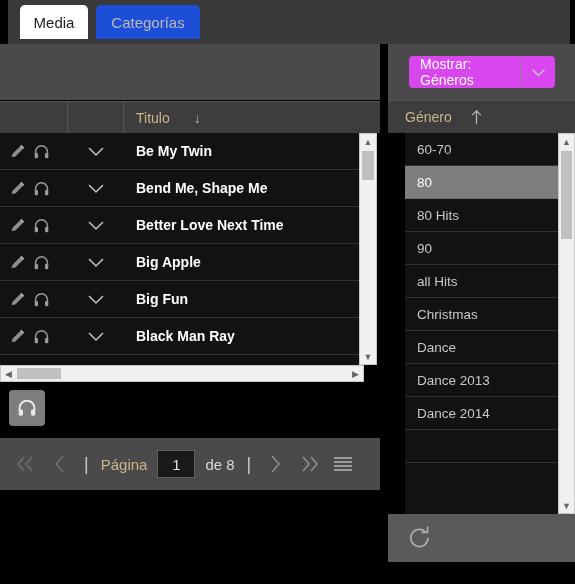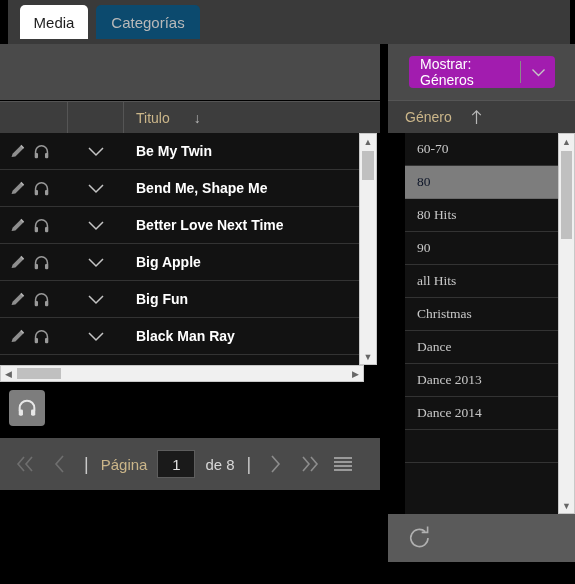--- a/index.html
+++ b/index.html
@@ -16,21 +16,21 @@
     background: #3a3a3a;
   }
   .tab {
     position: absolute; top: 5px; height: 34px;
     border-radius: 5px 5px 0 0;
     font-size: 15px;
     display: flex; align-items: center; justify-content: center;
     cursor: pointer; user-select: none;
   }
   .tab.active { left: 12px; width: 68px; background: #ffffff; color: #1d1d1d; }
-  .tab.inactive { left: 88px; width: 104px; background: #0c4a6e; color: #b9b9b9; }
+  .tab.inactive { left: 88px; width: 104px; background: #1d4ed8; color: #b9b9b9; }
 
   
   #leftPanel {
     position: absolute; left: 0; top: 44px; width: 380px; height: 540px;
     background: #000;
   }
   #toolbar {
     position: absolute; left: 0; top: 0; width: 380px; height: 56px;
     background: #4a4a4a;
   }
@@ -150,43 +150,43 @@
   #rightPanel {
     position: absolute; left: 388px; top: 44px; width: 187px; height: 540px;
     background: #000;
   }
   #rTop {
     position: absolute; left: 0; top: 0; width: 187px; height: 56px;
     background: #4a4a4a;
   }
   #mostrarBtn {
     position: absolute; left: 21px; top: 12px; width: 146px; height: 32px;
-    background: #a21caf; border-radius: 4px;
+    background: #d946ef; border-radius: 4px;
     display: flex; align-items: center; cursor: pointer;
   }
   #mostrarBtn .lbl { color: #ffffff; font-size: 14px; padding-left: 11px; flex: 1; }
   #mostrarBtn .divline { width: 1px; height: 22px; background: #8a8a8a; }
   #mostrarBtn .chev { width: 34px; display: flex; align-items: center;
                       justify-content: center; }
   #gHeader {
     position: absolute; left: 0; top: 56px; width: 187px; height: 33px;
     background: #3d3d3d; border-top: 1px solid #555;
     display: flex; align-items: center; padding-left: 17px; gap: 18px;
   }
   #gHeader .ttl { color: #cbb68a; font-size: 14px; }
   #gList {
     position: absolute; left: 17px; top: 89px; width: 153px; height: 381px;
-    background: #121212; overflow: hidden; font-family: Liberation Serif, serif;
+    background: #121212; overflow: hidden;
   }
   .grow {
     height: 33px; border-bottom: 1px solid #333;
     display: flex; align-items: center; padding-left: 12px;
     color: #c8c8c8; font-size: 13.5px; cursor: pointer;
   }
-  .grow.sel { background: #7d7d7d; color: #0f172a; border-bottom-color: #6a6a6a; }
+  .grow.sel { background: #7d7d7d; color: #ffffff; border-bottom-color: #6a6a6a; }
   #gvScroll {
     position: absolute; left: 170px; top: 89px; width: 17px; height: 381px;
     background: #f0f0f0; border: 1px solid #c8c8c8;
   }
   #gvScroll .arrowT, #gvScroll .arrowB {
     position: absolute; left: 0; width: 15px; height: 15px;
     display: flex; align-items: center; justify-content: center;
     font-size: 9px; color: #666;
   }
   #gvScroll .arrowT { top: 0; }

